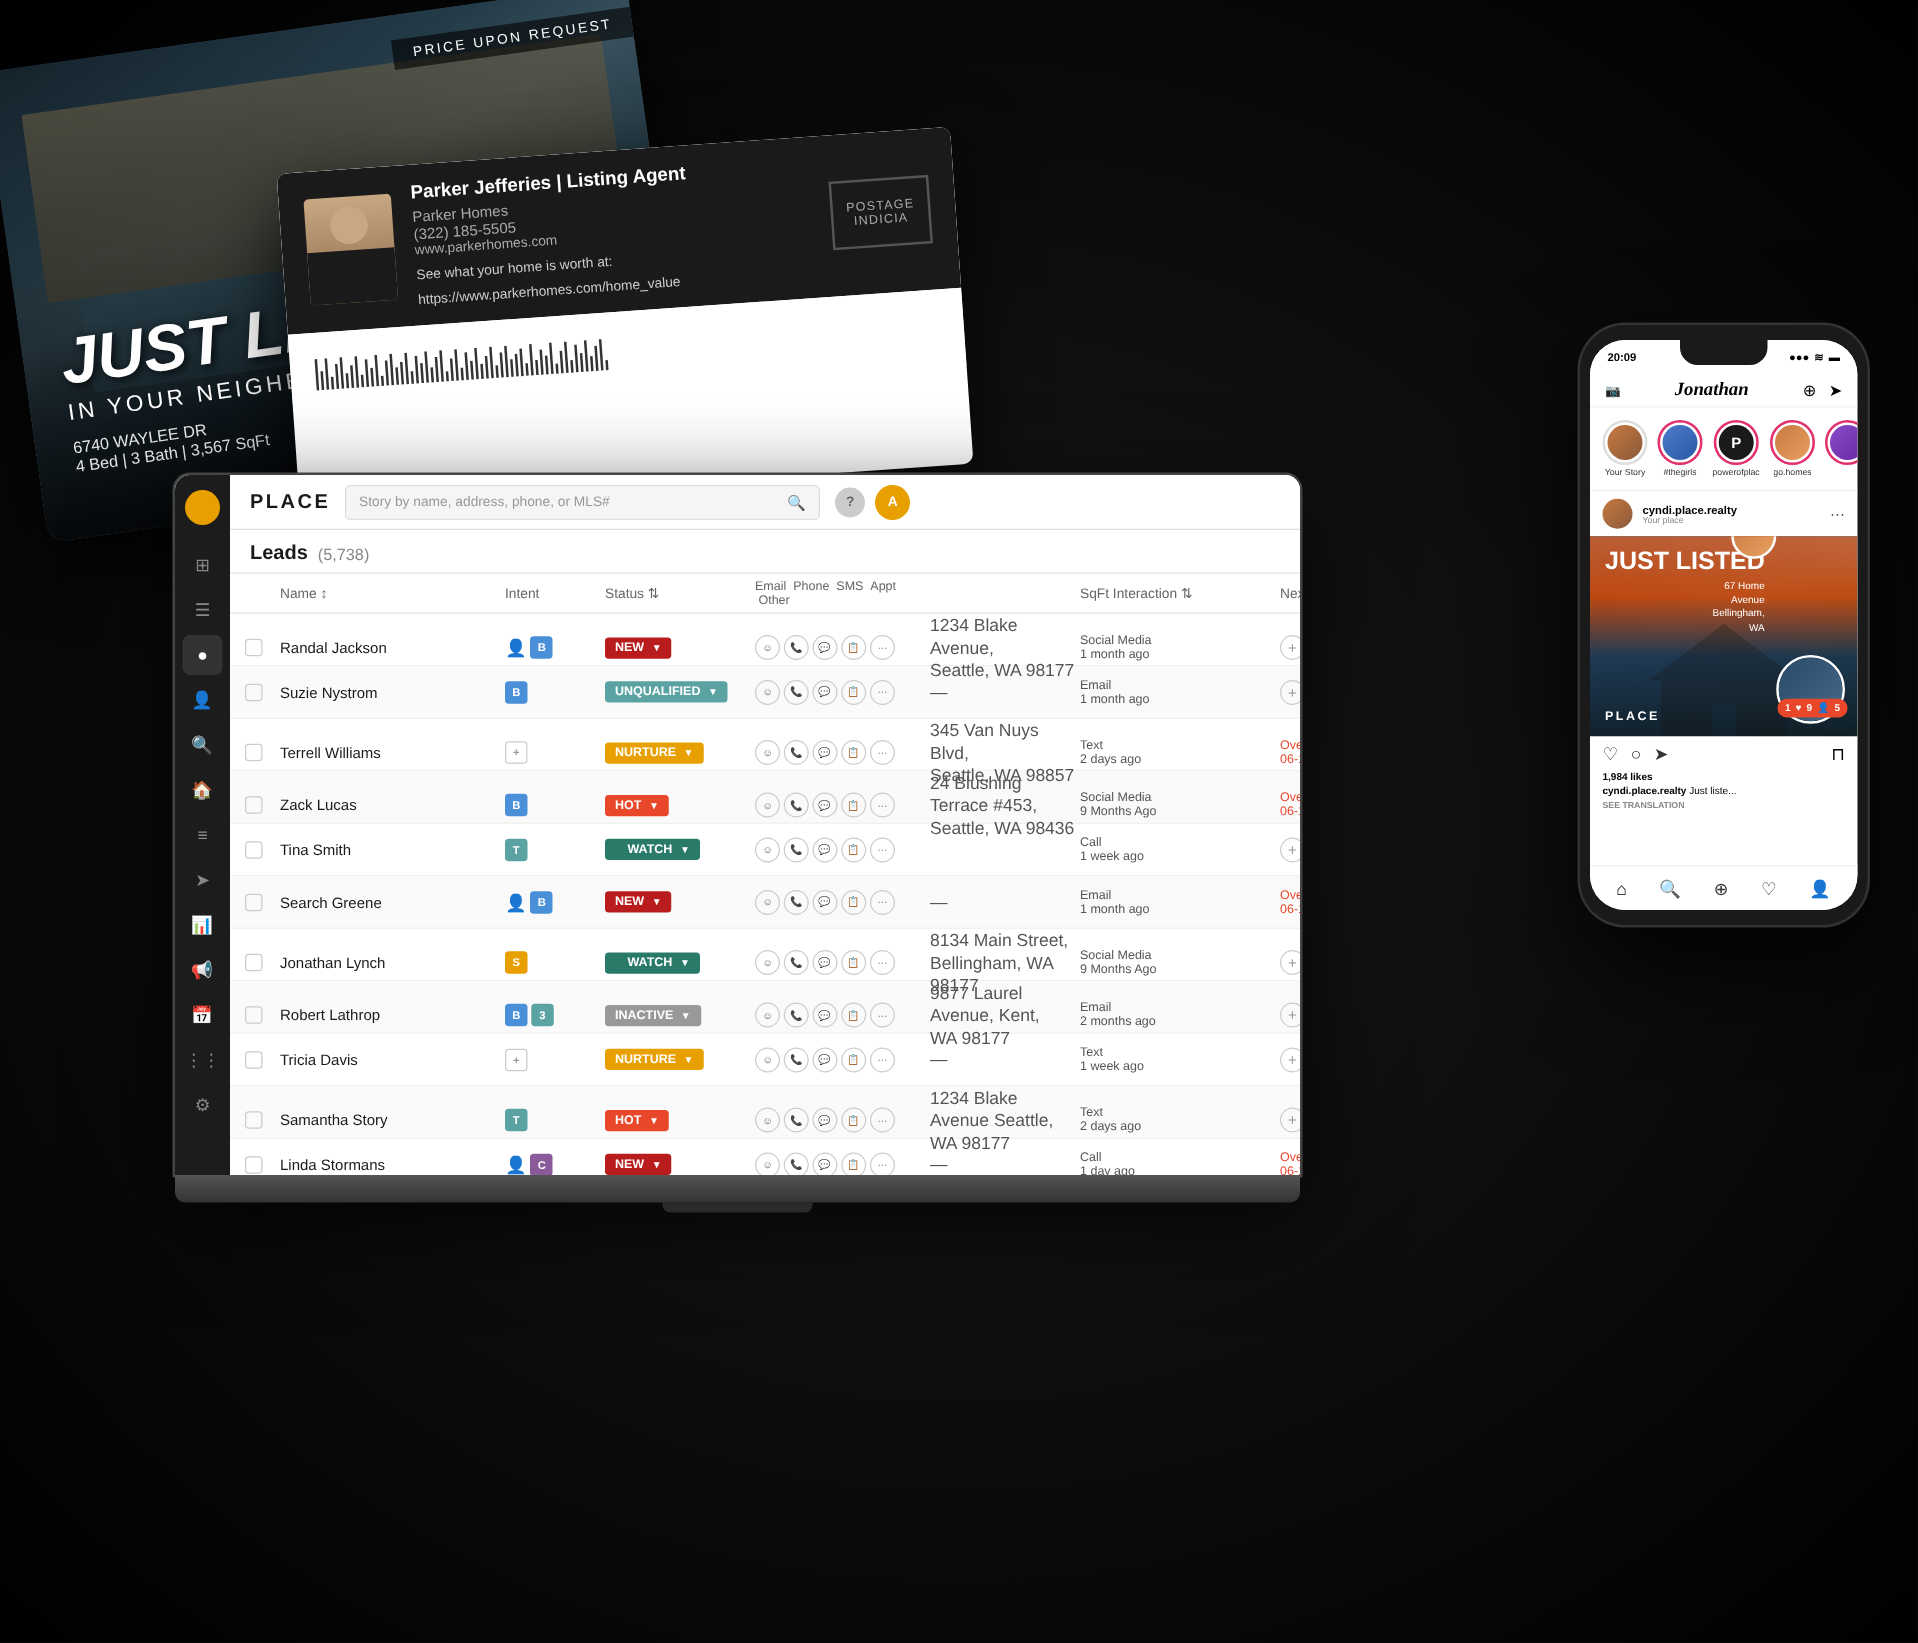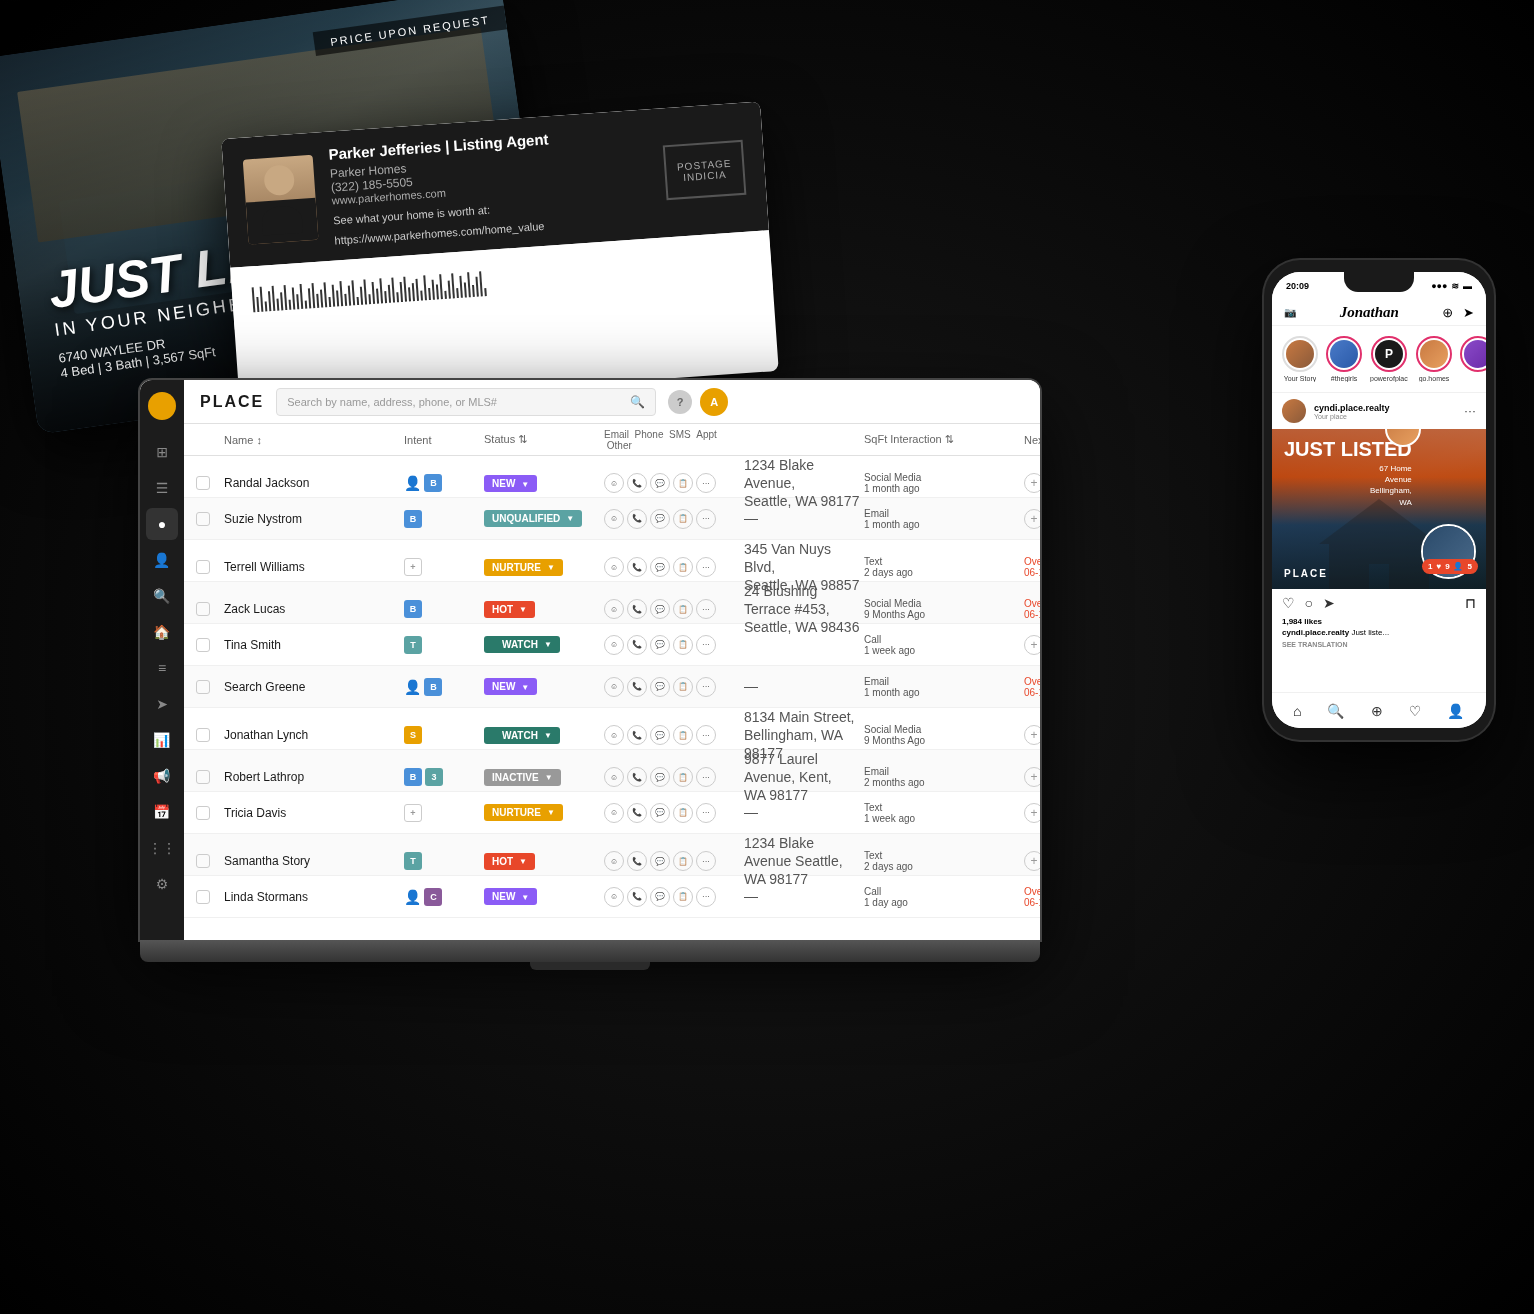--- a/index.html
+++ b/index.html
@@ -296,21 +296,21 @@
     .status-badge {
       display: inline-flex;
       align-items: center;
       gap: 4px;
       padding: 3px 8px;
       border-radius: 3px;
       font-size: 10px;
       font-weight: 600;
       color: white;
     }
-    .status-new { background: #8b5cf6; align-items: flex-end; }
+    .status-new { background: #b91c1c; }
     .status-unqualified { background: #5ba3a3; }
     .status-nurture { background: #e8a000; }
     .status-hot { background: #e8472a; }
     .status-watch { background: #2a7a6a; padding-left: 18px; }
     .status-inactive { background: #999; }
     .status-chevron {
       font-size: 8px;
       margin-left: 2px;
     }
     .icon-group {
@@ -717,30 +717,34 @@
         <div class="sidebar-icon">📅</div>
         <div class="sidebar-icon">⋮⋮</div>
         <div class="sidebar-icon">⚙</div>
       </div>
 
       <div class="main-content">
 
         <div class="top-bar">
           <div class="app-logo">PLACE</div>
           <div class="search-bar">
-            <span>Search by name, address, phone, or MLS#</span>
+            <span>Story by name, address, phone, or MLS#</span>
             <span style="margin-left:auto;font-size:12px;color:#999;">🔍</span>
           </div>
           <div class="top-bar-icons">
             <div style="width:24px;height:24px;border-radius:50%;background:#ccc;display:flex;align-items:center;justify-content:center;font-size:11px;font-weight:600;color:#666;">?</div>
             <div style="width:28px;height:28px;border-radius:50%;background:#e8a000;display:flex;align-items:center;justify-content:center;font-size:11px;font-weight:700;color:white;">A</div>
           </div>
         </div>
 
         <div class="leads-area">
+          <div class="leads-header">
+            <div class="leads-title">Leads</div>
+            <div class="leads-count">(5,738)</div>
+          </div>
 
           <div class="table-header">
             <div class="th"></div>
             <div class="th">Name ↕</div>
             <div class="th">Intent</div>
             <div class="th">Status ⇅</div>
             <div class="th" style="font-size:10px;">Email &nbsp;Phone &nbsp;SMS &nbsp;Appt &nbsp;Other</div>
             <div class="th"></div>
             <div class="th" style="grid-column: span 1;">SqFt Interaction ⇅</div>
             <div class="th">Next Due</div>

